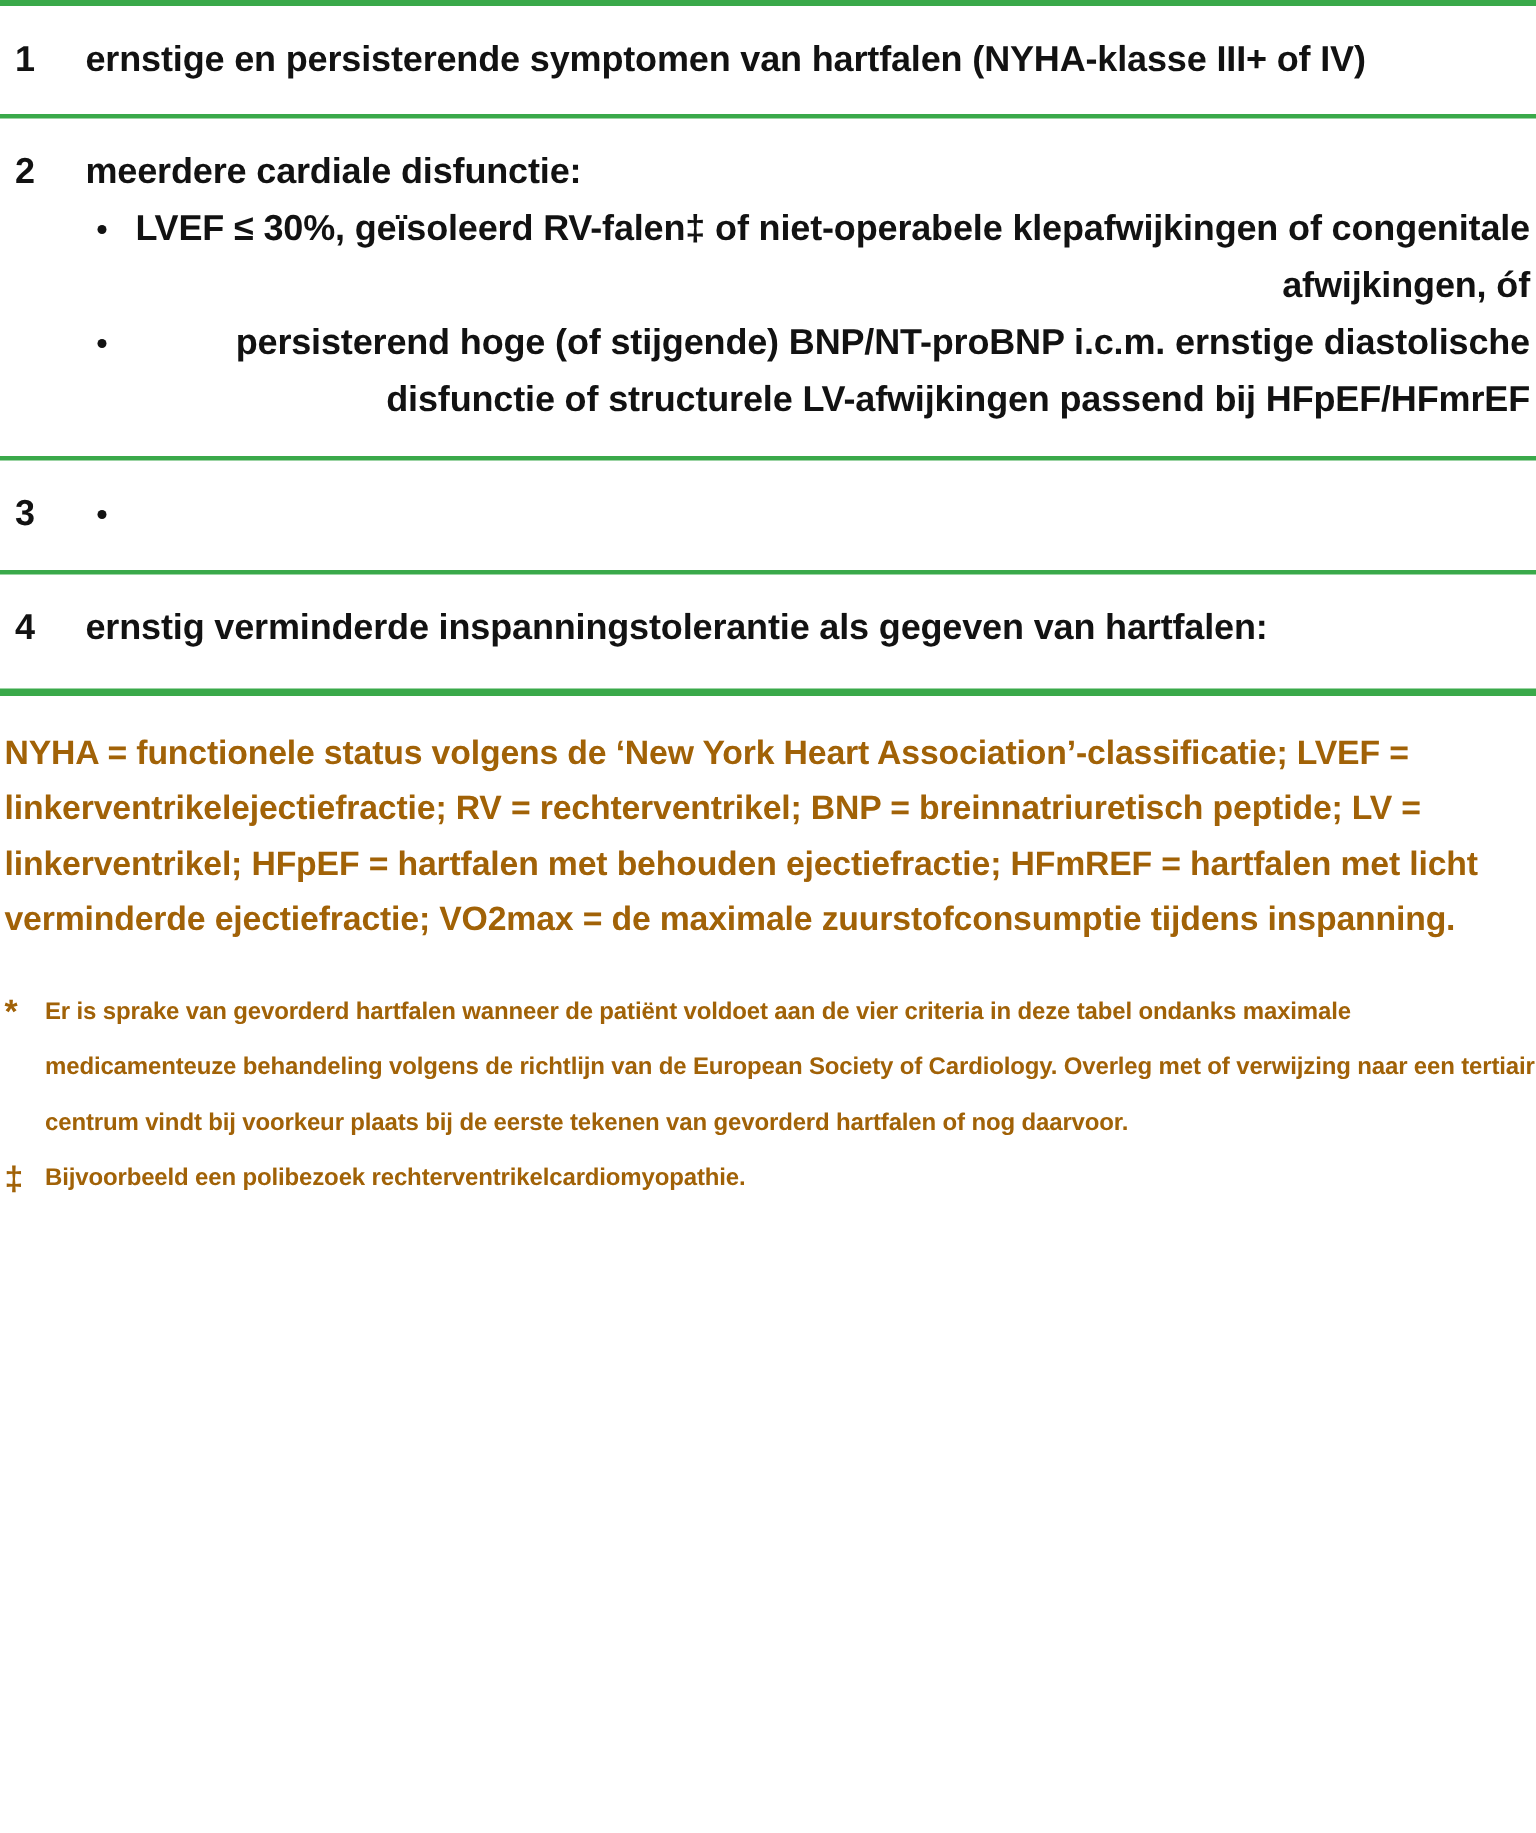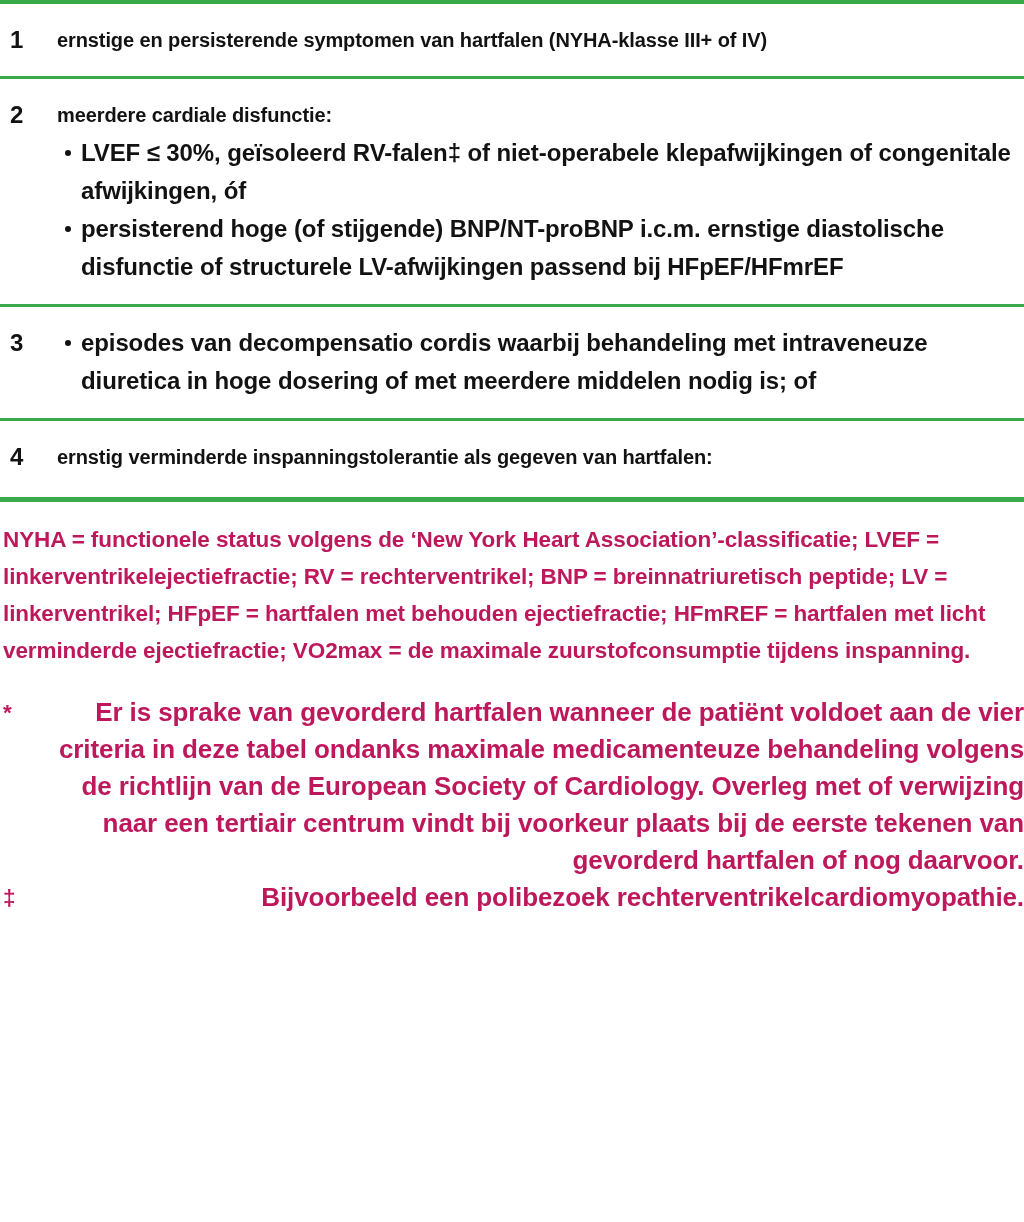--- a/index.html
+++ b/index.html
@@ -43,30 +43,31 @@
     line-height: 38px;
     padding-left: 10px;
     box-sizing: border-box;
     color: #121212;
   }
   .row .body {
     flex: 1 1 auto;
     padding-right: 4px;
   }
   .row .lead {
-    font-size: 20px;
+    font-size: 24px;
     font-weight: bold;
     line-height: 38px;
     letter-spacing: -0.1px;
   }
 
   ul.bullets {
     list-style: none;
     margin: 0;
     padding: 0;
+    text-align: right;
   }
   ul.bullets > li {
     position: relative;
     padding-left: 19px;
     font-size: 24px;
     font-weight: bold;
     line-height: 38px;
     letter-spacing: -0.1px;
   }
   ul.bullets > li .dot {
@@ -87,21 +88,21 @@
   .row-1 { padding-top: 17px; padding-bottom: 17px; }
   
   .row-2 { padding-top: 17px; padding-bottom: 18px; }
   
   .row-3 { padding-top: 17px; padding-bottom: 18px; }
   
   .row-4 { padding-top: 17px; padding-bottom: 21px; }
 
   
   .notes {
-    color: #be185d;
+    color: #a16207;
     padding-top: 19px;
   }
   .notes p {
     margin: 0;
     font-size: 22.5px;
     font-weight: bold;
     line-height: 37px;
     letter-spacing: -0.1px;
     padding-left: 3px;
   }
@@ -117,26 +118,25 @@
     flex: 0 0 30px;
     width: 30px;
     font-size: 22.5px;
     font-weight: bold;
     line-height: 37px;
     padding-left: 3px;
     box-sizing: border-box;
   }
   .fn .fn-text {
     flex: 1 1 auto;
-    font-size: 26px;
+    font-size: 16px;
     font-weight: bold;
     line-height: 37px;
     letter-spacing: -0.1px;
     padding-right: 0px;
-    text-align: right;
   }
 </style>
 </head>
 <body>
 
 <div class="table-wrap">
 
   <div class="rule"></div>
 
   <div class="row row-1">
@@ -166,21 +166,20 @@
   </div>
 
   <div class="rule thin"></div>
 
   <div class="row row-3">
     <div class="num">3</div>
     <div class="body">
       <ul class="bullets indented">
         <li>
           <span class="dot"></span>
-          <span>episodes van decompensatio cordis waarbij behandeling met intraveneuze diuretica in hoge dosering of met meerdere middelen nodig is; of</span>
         </li>
       </ul>
     </div>
   </div>
 
   <div class="rule thin"></div>
 
   <div class="row row-4">
     <div class="num">4</div>
     <div class="body">

